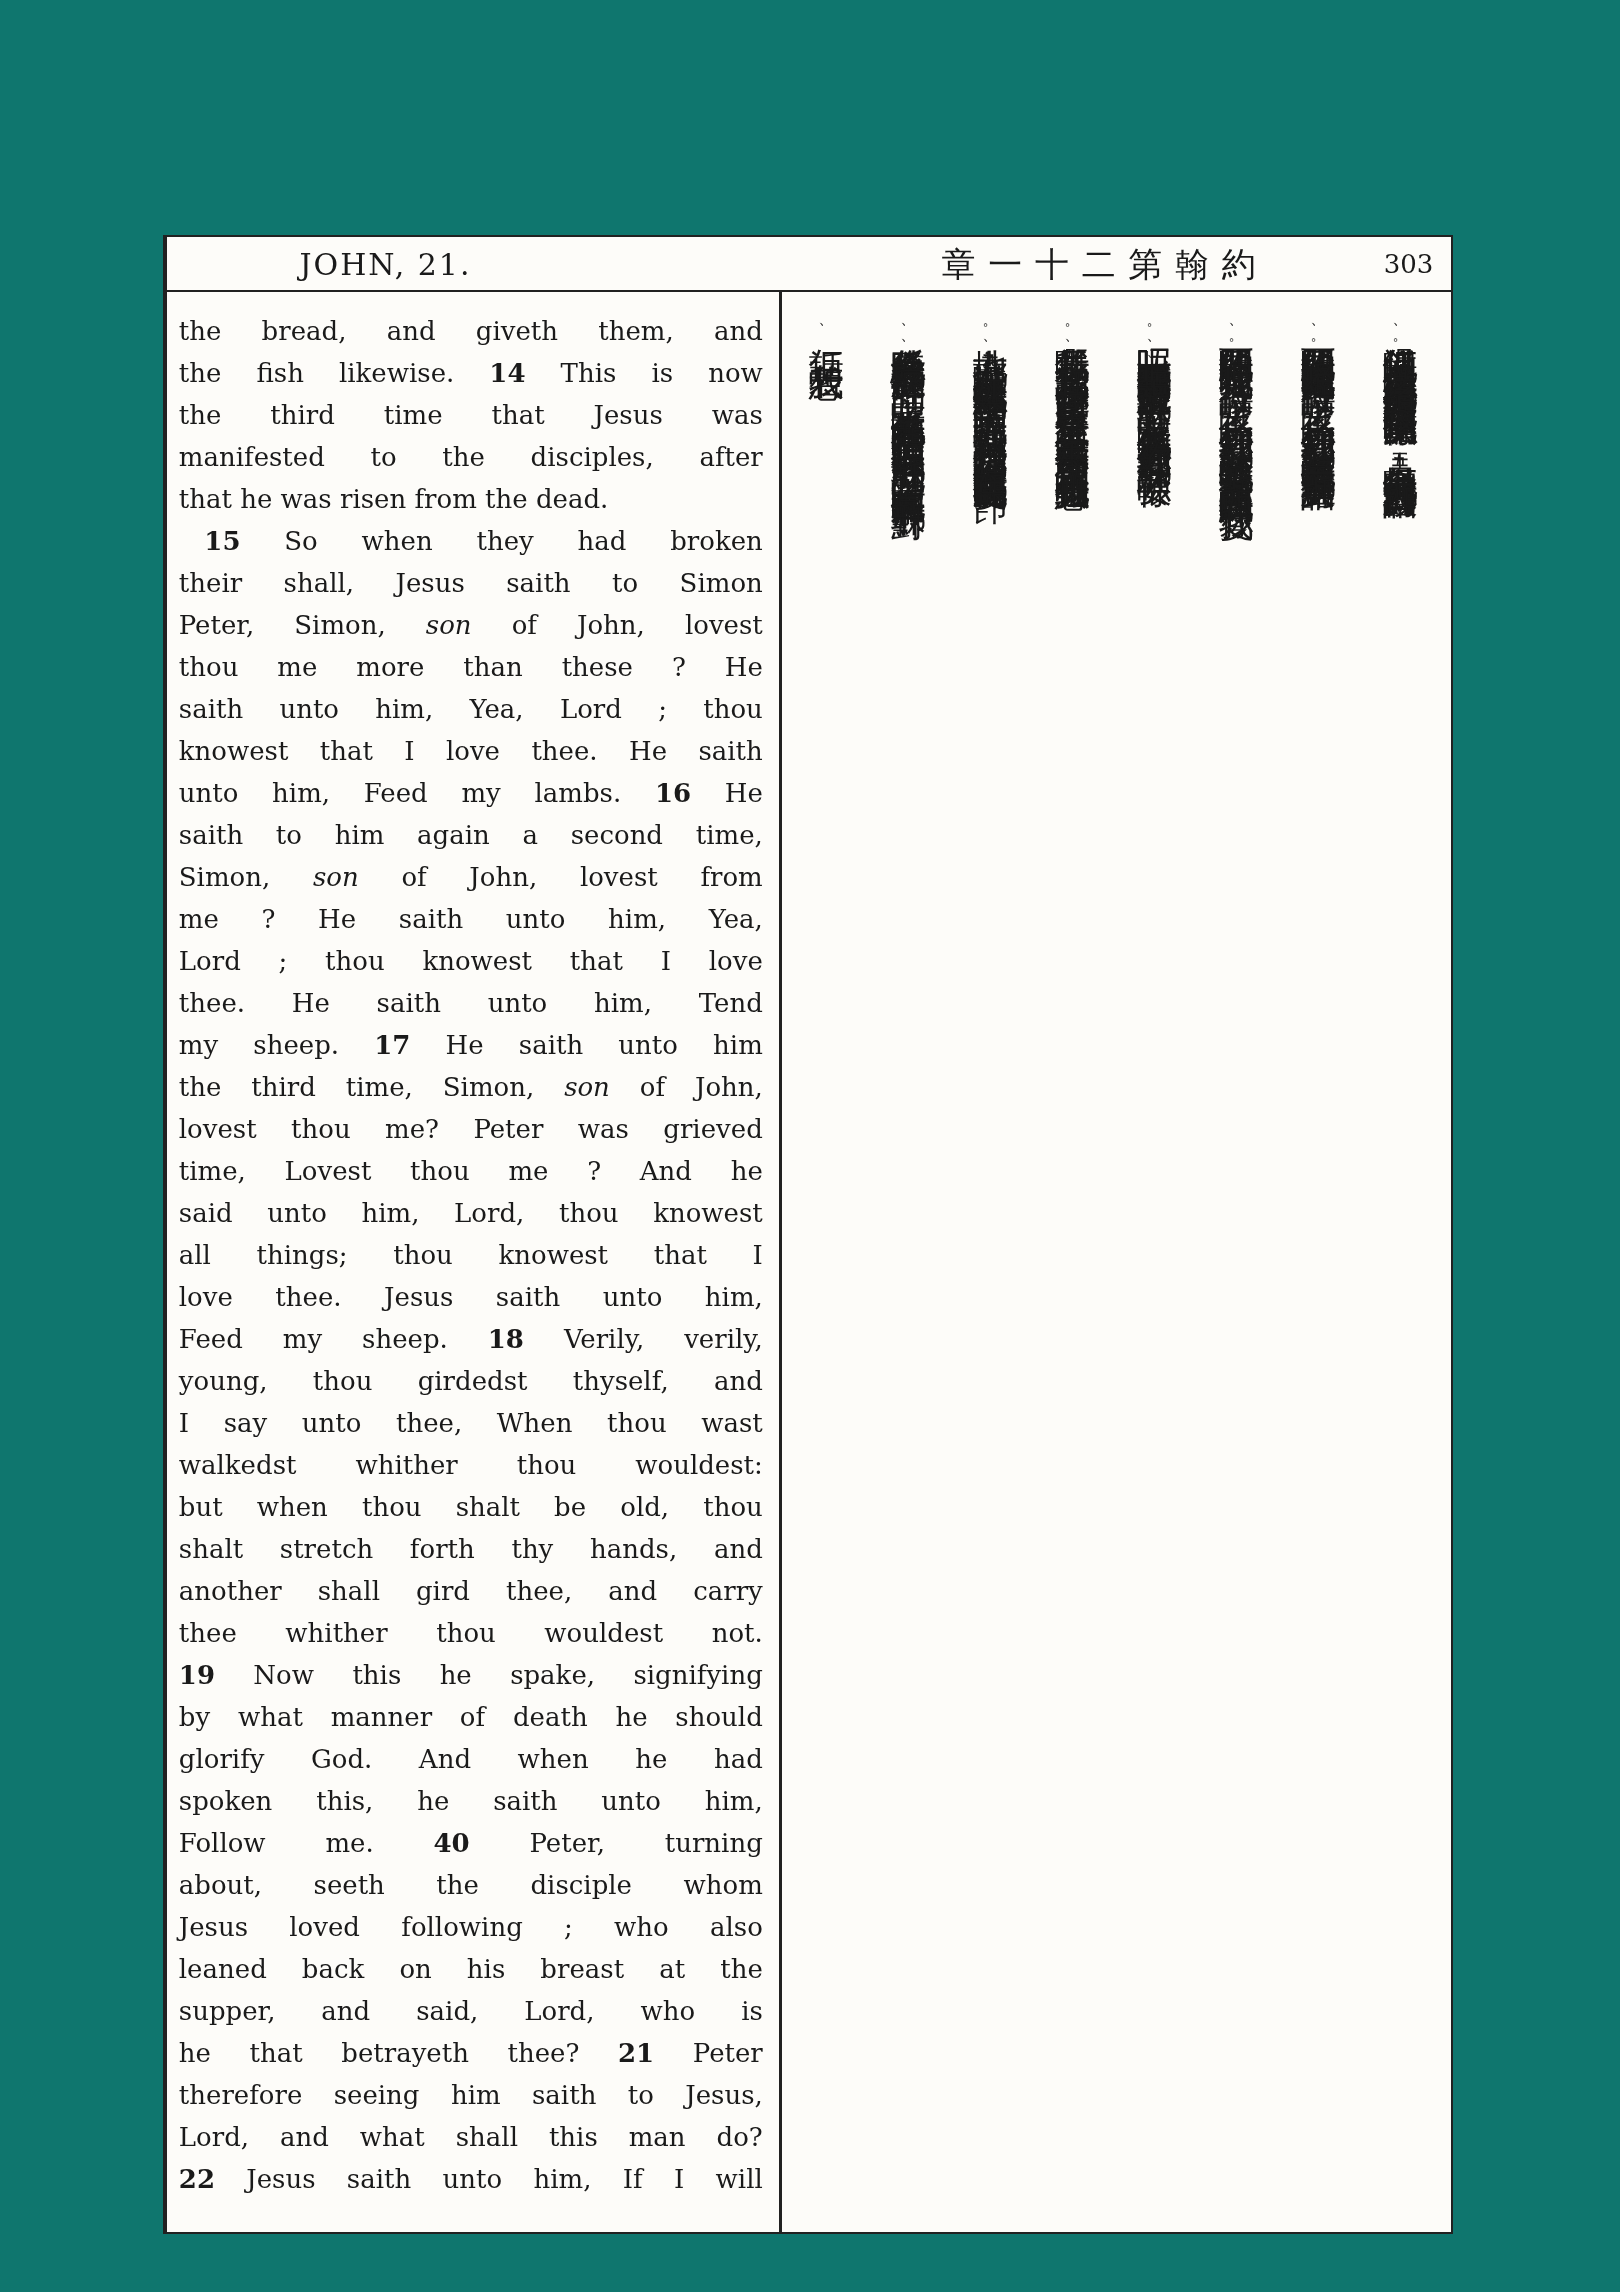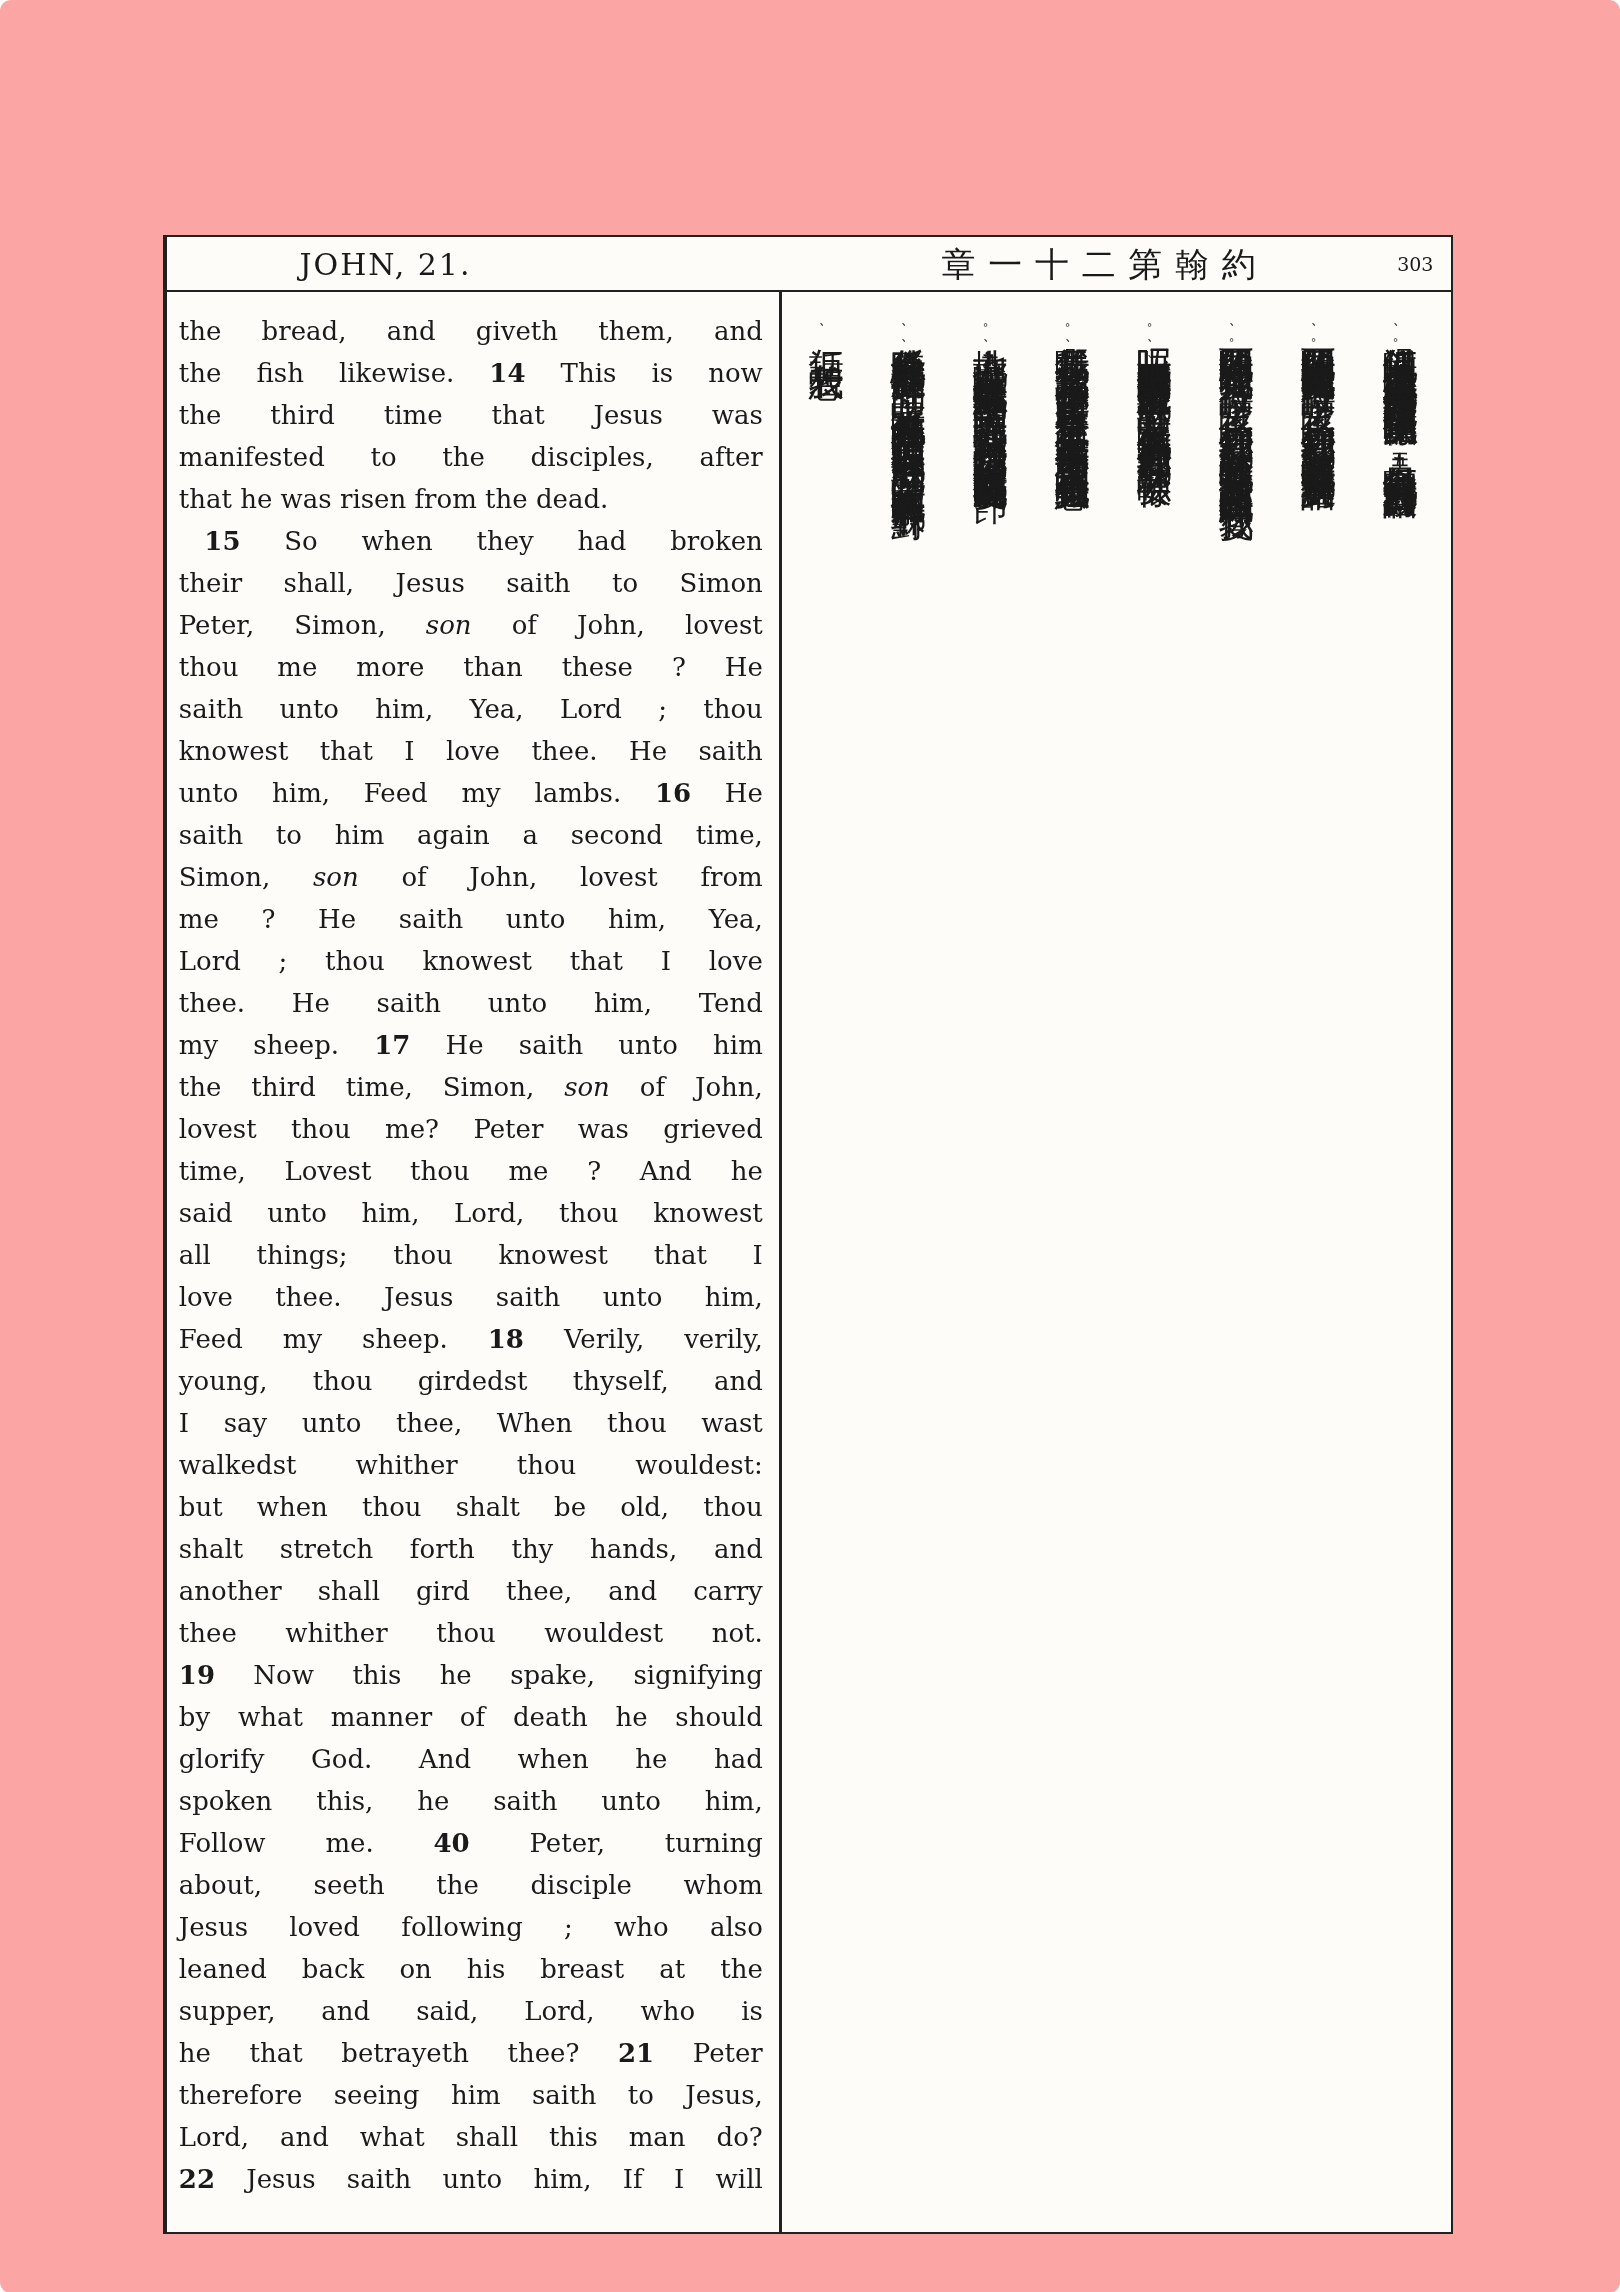--- a/index.html
+++ b/index.html
@@ -6,23 +6,22 @@
   html, body {
     margin: 0; padding: 0;
     width: 1620px; height: 2293px;
     background: #fdfdfb;
     font-family: "DejaVu Serif", "Liberation Serif", serif;
     color: #1a1a1a;
   }
   .sheet {
     position: relative;
     width: 1620px; height: 2293px;
-    background: #fca5a5;
+    background: #0f766e;
     overflow: hidden;
-    border-radius: 11px;
   }
   .frame {
     position: absolute;
     left: 163px; top: 235px;
     width: 1284px; height: 1995px;
     border: 2.9px solid #212121;
     border-left-width: 4.9px;
     background: #fdfcf9;
   }
   
@@ -41,21 +40,21 @@
   .hdr-right {
     position: absolute; left: 747px; top: 0;
     width: 382px; height: 48px; line-height: 55px;
     text-align: center;
     font-size: 34px; letter-spacing: 12.7px;
     white-space: nowrap;
   }
   .hdr-page {
     position: absolute; right: 17.6px; top: 0;
     height: 53px; line-height: 55px;
-    font-size: 19px;
+    font-size: 26px;
   }
   
   .ecol {
     position: absolute;
     left: 11.8px; top: 73px;
     width: 584px;
   }
   .eline {
     height: 42px;
     line-height: 42px;

